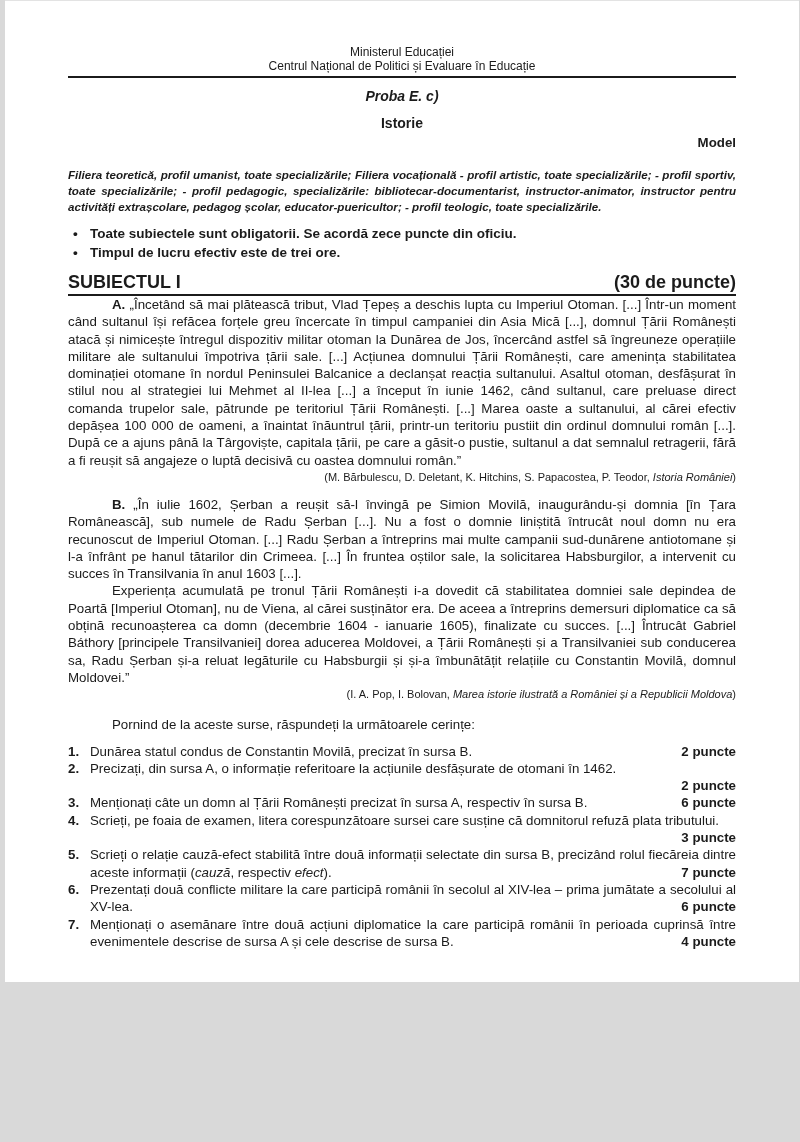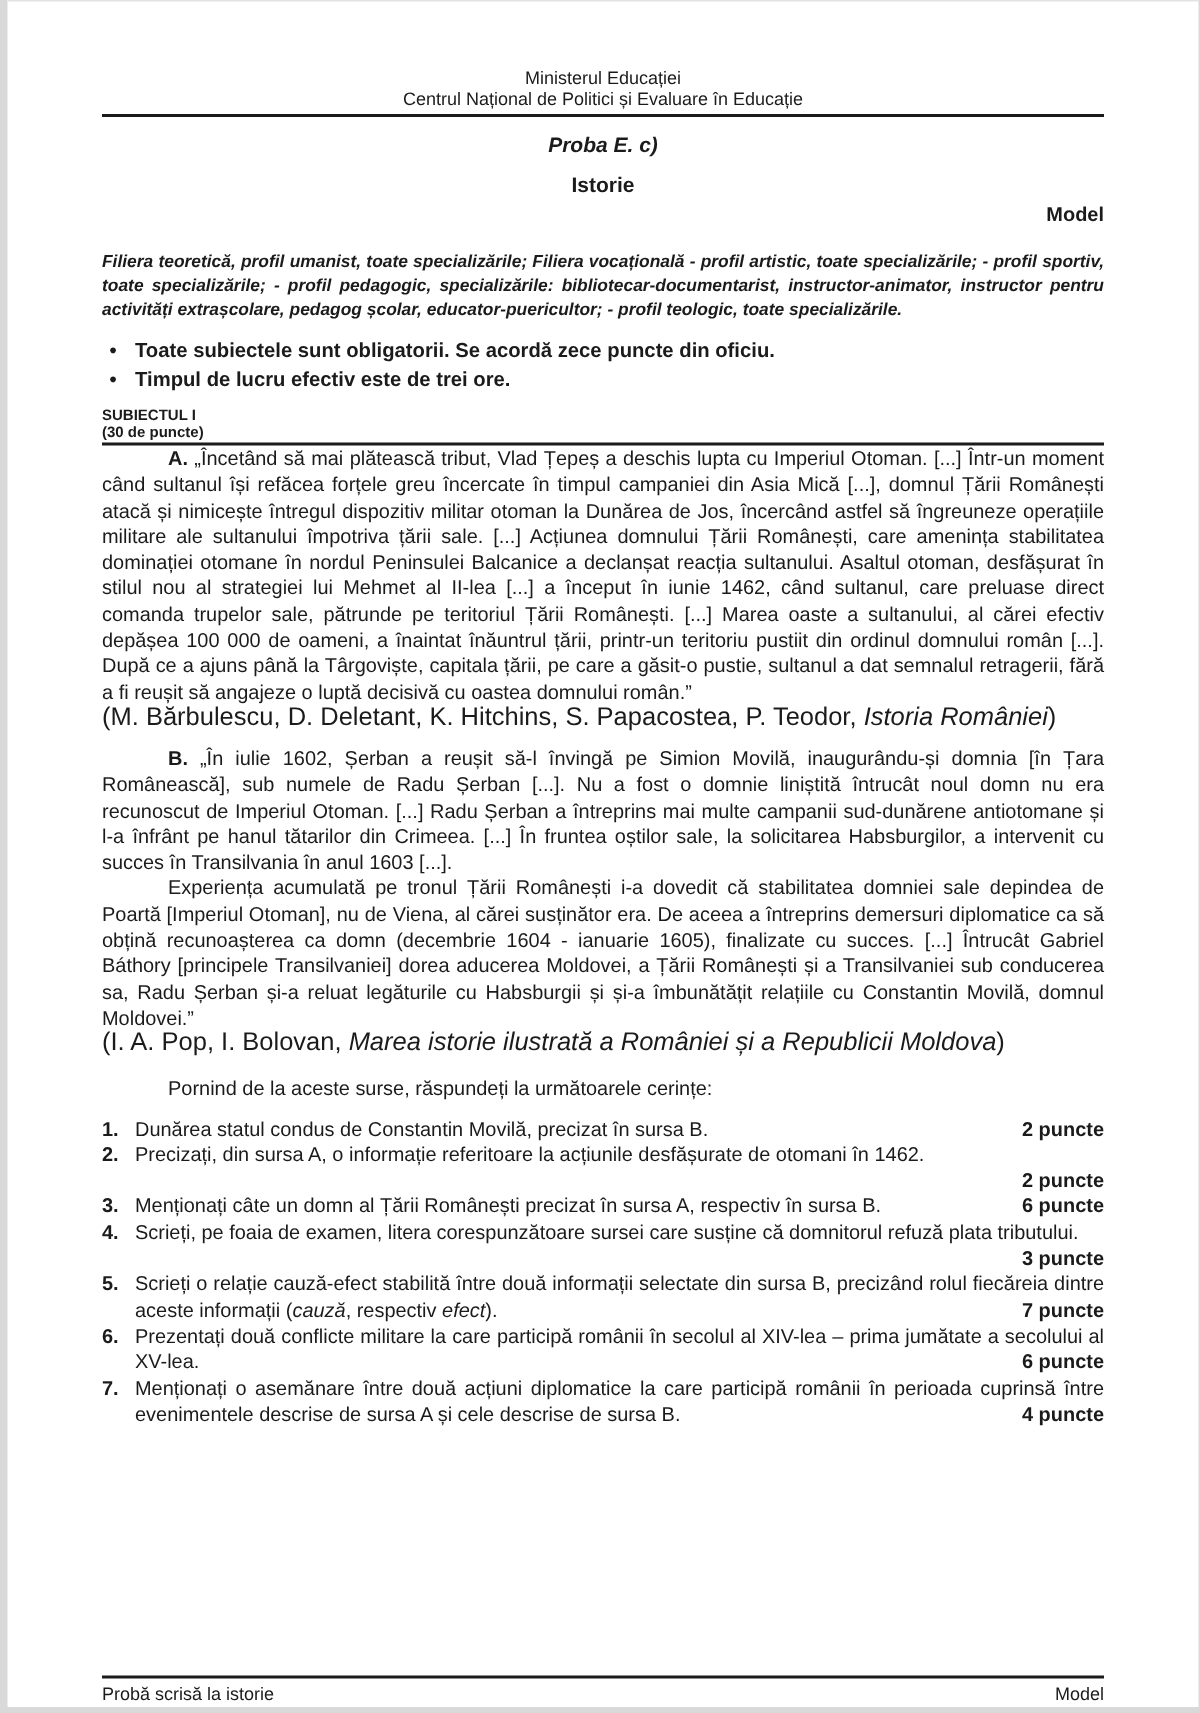--- a/index.html
+++ b/index.html
@@ -5,21 +5,21 @@
   * { margin: 0; padding: 0; box-sizing: border-box; }
   html, body { width: 800px; height: 1142px; }
   body {
     background: #d9d9d9;
     font-family: "Liberation Sans", sans-serif;
     color: #1b1b1b;
   }
   .page {
     position: relative;
     width: 794px;
-    height: 1138px;
+    height: 982px;
     margin-left: 5px;
     margin-top: 0;
     background: #ffffff;
     border-top: 1px solid #e3e3e3;
     overflow: hidden;
   }
   .content {
     padding: 44px 63px 0 63px; 
   }
   
@@ -51,32 +51,32 @@
     line-height: 19px;
     padding-left: 22px;
     position: relative;
   }
   .bullets .bullet { position: absolute; left: 5px; }
   
   .section-row {
     display: flex;
     justify-content: space-between;
     font-weight: bold;
-    font-size: 10px;
+    font-size: 18px;
     border-bottom: 2px solid #1b1b1b;
     margin-top: 10px;
     padding-bottom: 1px;
-    flex-direction: column;
   }
   
   .body-text { font-size: 13.3px; line-height: 17.3px; }
   .indent { text-indent: 44px; }
   .src { text-align: justify; }
   .citation {
-    font-size: 17px;
+    text-align: right;
+    font-size: 11px;
     line-height: 14px;
     margin-top: 1px;
   }
   .citation i { font-style: italic; }
   .gap-sm { height: 12px; }
   
   .prompt { margin-top: 15px; margin-bottom: 9px; }
   .q { display: flex; }
   .q-num { width: 22px; flex-shrink: 0; font-weight: bold; }
   .q-body { flex: 1; text-align: justify; overflow: hidden; }

